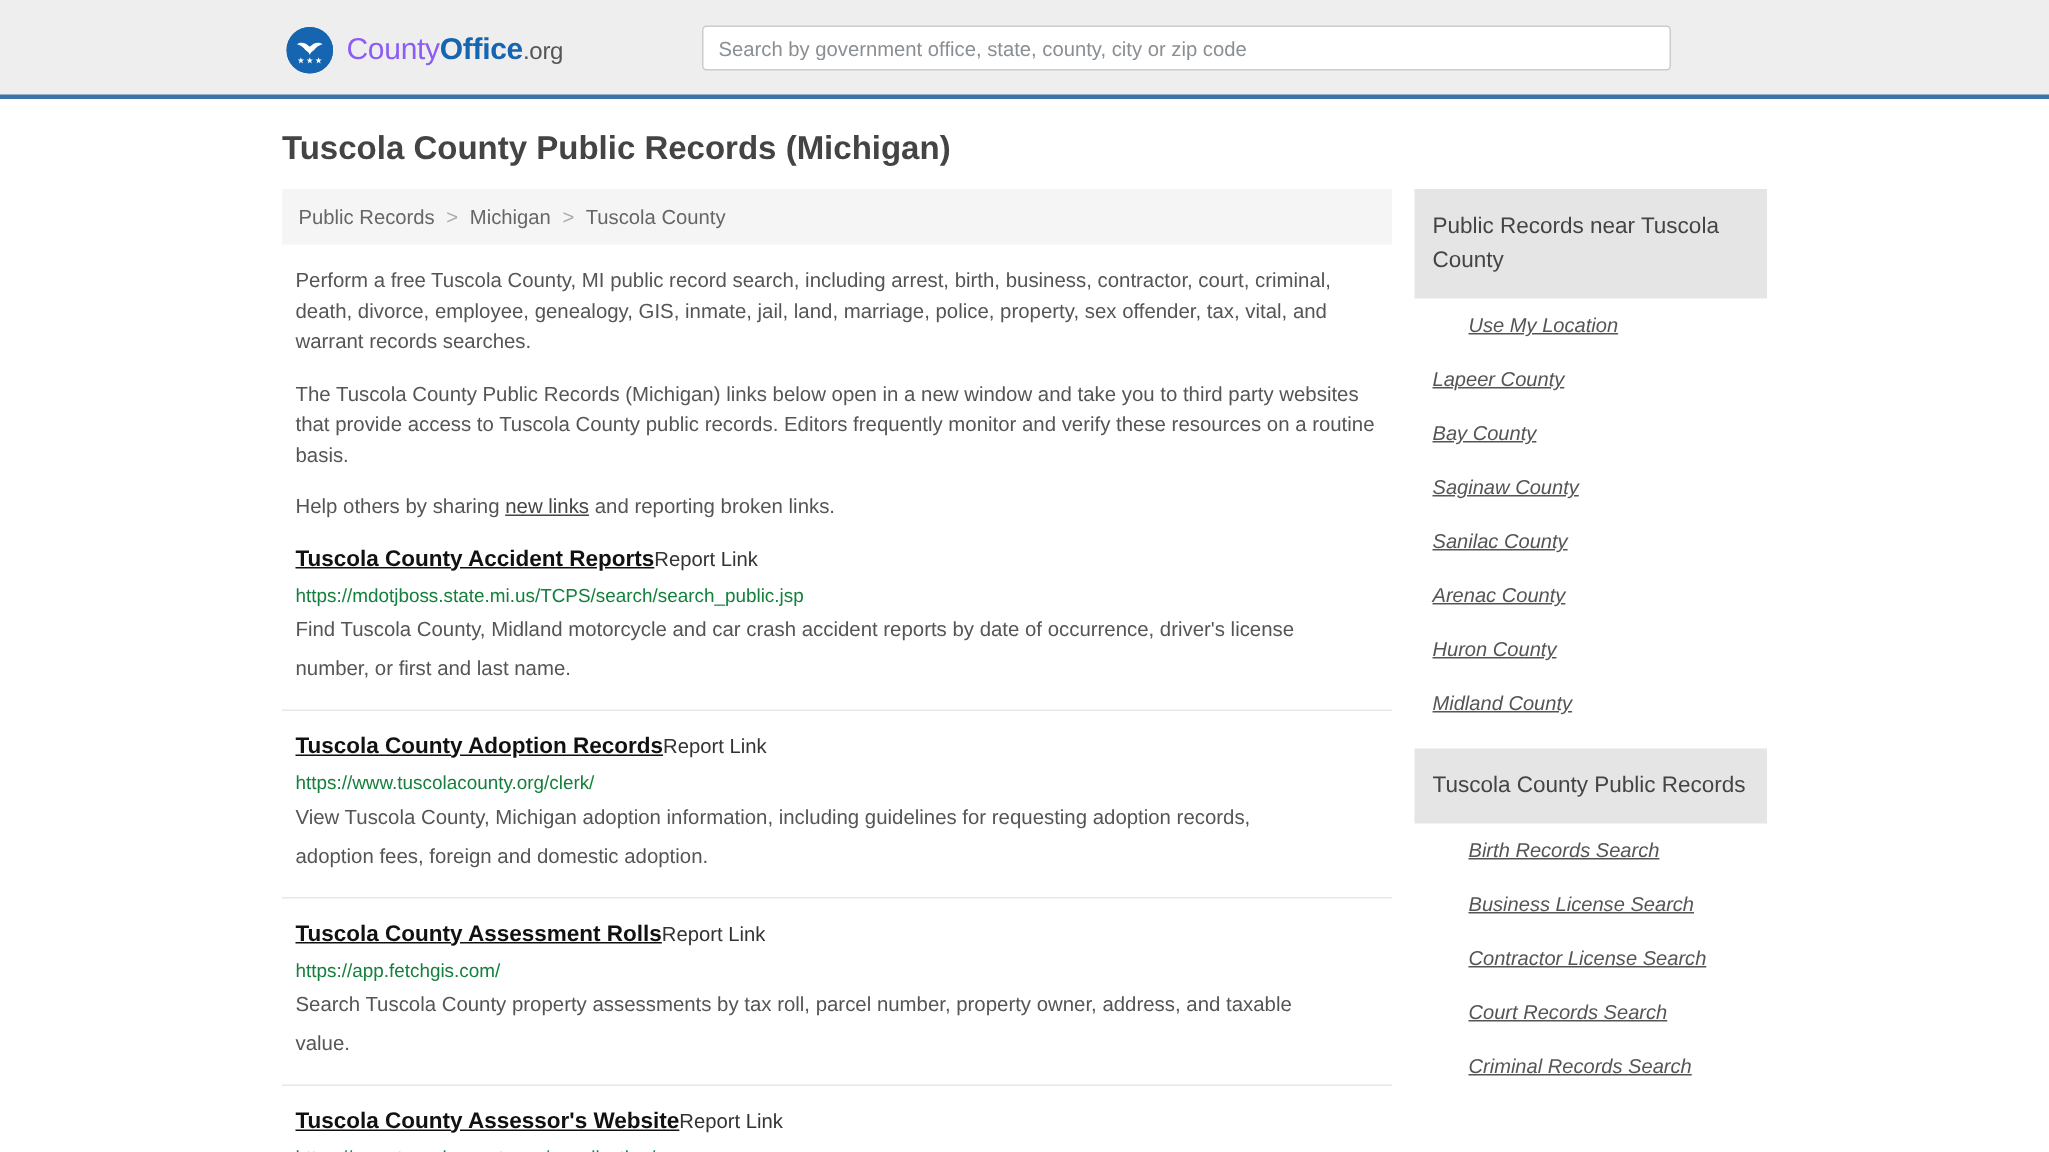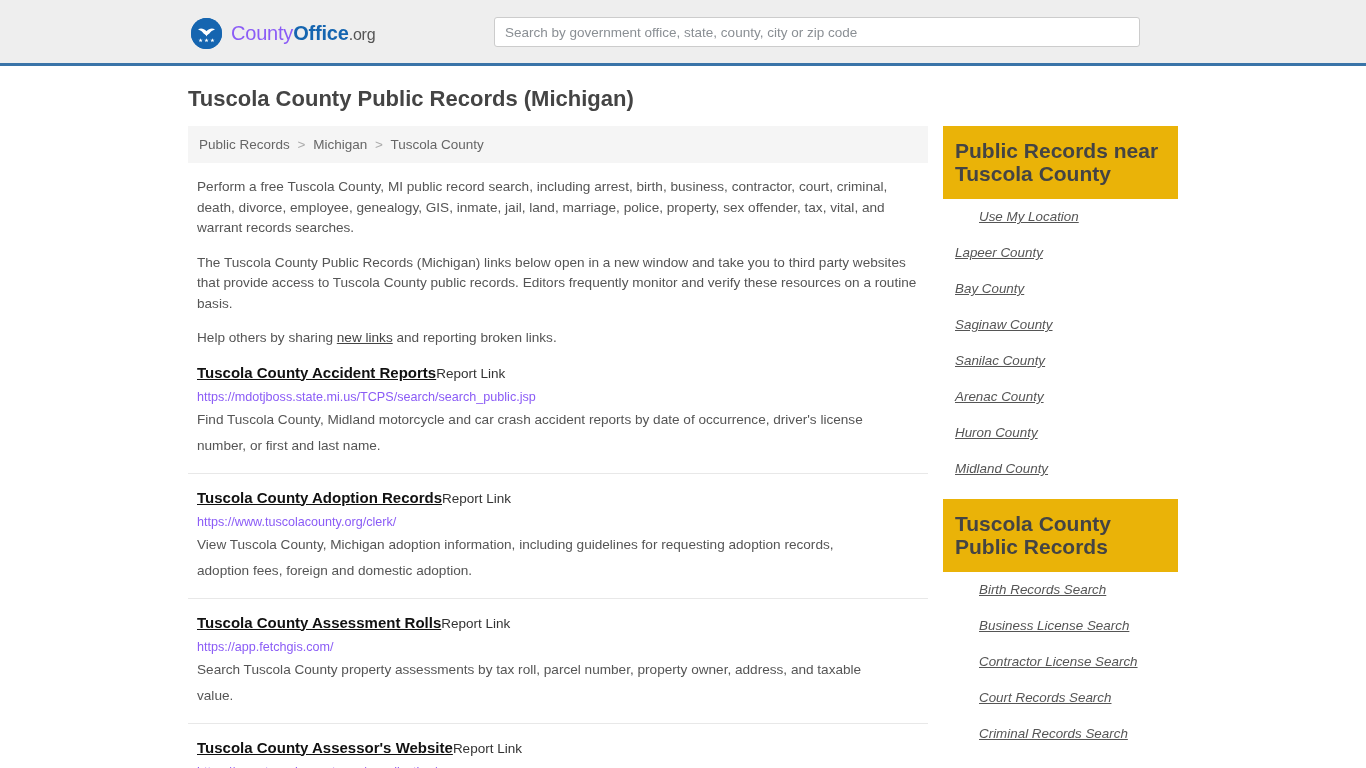--- a/index.html
+++ b/index.html
@@ -50,21 +50,21 @@
     letter-spacing: -0.2px;
     white-space: nowrap;
     line-height: 1;
   }
   .brand-text .bold-blue { color: #1565b0; font-weight: bold; text-align: right; }
   .brand-text .county { color: #8b5cf6; }
   .brand-text .org { color: #555; font-size: 16px; }
 
   .search-wrap {
     position: absolute;
-    left: 494px;
+    left: 468px;
     top: 17px;
     width: 646px;
     height: 30px;
   }
   .search-input {
     width: 100%;
     height: 30px;
     border: 1px solid #cccccc;
     border-radius: 3px;
     background: #fff;
@@ -149,41 +149,41 @@
   }
   .report-link {
     font-size: 13.5px;
     color: #333333;
     text-decoration: none;
     white-space: nowrap;
     padding-right: 9px;
   }
   .result-url {
     font-size: 12.6px;
-    color: #8b5cf6;
+    color: #15803d;
     line-height: 20px;
     margin-top: 4px;
     text-decoration: none;
     display: block;
   }
   .result-desc {
     font-size: 13.6px;
     line-height: 26px;
     color: #555555;
     margin: 0;
     padding-right: 40px;
   }
 
   
   .side-box { margin-bottom: 12px; }
   .side-head {
-    background: #eab308;
+    background: #e5e5e5;
     padding: 13px 12px 14px 12px;
-    font-size: 21px;
-    font-weight: bold;
+    font-size: 15px;
+    font-weight: normal;
     color: #444444;
     line-height: 23px;
   }
   .side-list { padding: 0; margin: 0; list-style: none; }
   .side-list li { margin: 0; }
   .side-list a {
     display: block;
     font-size: 13.4px;
     color: #555555;
     text-decoration: underline;

